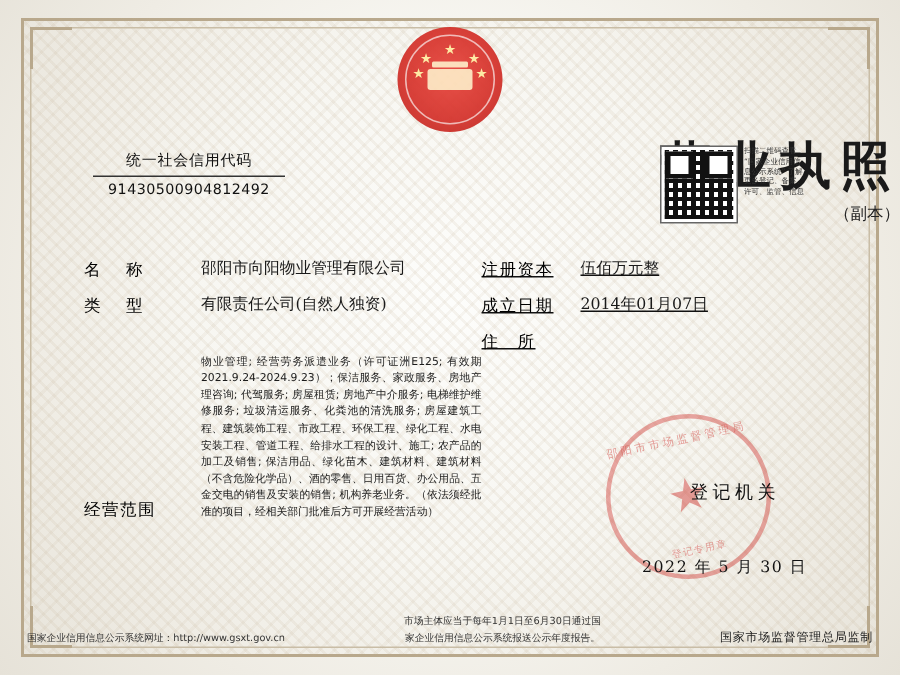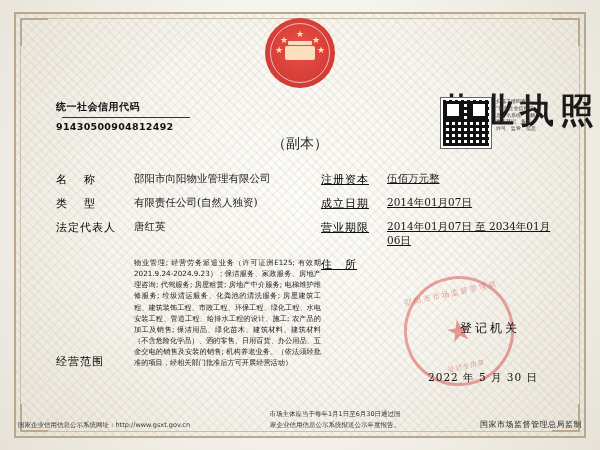--- a/index.html
+++ b/index.html
@@ -69,28 +69,28 @@
   .s1{top:12px;left:9px;} .s2{top:22px;left:4px;}
   .s3{top:12px;right:9px;} .s4{top:22px;right:4px;}
 
   
   .title{
     position:absolute;left:0;right:0;top:88px;text-align:right;
     font-family:"DejaVu Serif","Liberation Serif",serif;
     font-weight:bold;font-size:34px;letter-spacing:6px;color:#1a1a1a;
   }
   .subtitle{
-    position:absolute;left:0;right:0;top:135px;text-align:center;
-    font-family:"DejaVu Serif","Liberation Serif",serif;
-    font-size:14px;color:#222;
+    position:absolute;left:0;right:0;top:135px;text-align:right;
+    font-family:"DejaVu Serif","Liberation Serif",serif;
+    font-size:11px;color:#222;
   }
 
   
   .code-block{
-    position:absolute;left:56px;top:100px;width:140px;color:#111;font-weight:bold;
+    position:absolute;left:56px;top:100px;width:140px;text-align:center;color:#111;
   }
   .code-block .label{font-size:10px;letter-spacing:.5px;}
   .code-block .underline{border-top:1px solid #333;margin:3px 6px 3px 6px;}
   .code-block .value{font-size:9.5px;letter-spacing:.3px;}
 
   
   .qr-wrap{position:absolute;right:62px;top:98px;display:flex;align-items:flex-start;gap:5px;}
   .qr{
     width:46px;height:46px;
     background-image:
@@ -118,20 +118,21 @@
   .lab.tight{letter-spacing:1px;}
   .val{
     font-size:10.5px;color:#1a1a1a;padding-left:4px;
     font-family:"DejaVu Serif","Liberation Serif",serif;
   }
   .scope-row{display:flex;margin-top:2px;}
   .scope-text{
     font-size:7.2px;line-height:1.55;color:#1b1b1b;width:268px;padding-left:4px;
     text-align:justify;
     font-family:"DejaVu Sans","Liberation Sans",sans-serif;
+    margin-top:15px;
   }
 
   
   .registrar{
     position:absolute;right:80px;top:320px;font-size:12px;letter-spacing:3px;color:#111;
     font-family:"DejaVu Serif","Liberation Serif",serif;
   }
   .issue-date{
     position:absolute;right:62px;top:348px;font-size:10.5px;letter-spacing:1px;color:#111;
     font-family:"DejaVu Serif","Liberation Serif",serif;
@@ -222,30 +223,20 @@
       <div class="col-l">
         <div class="lab">类　型</div>
         <div class="val">有限责任公司(自然人独资)</div>
       </div>
       <div class="col-r">
         <div class="lab tight">成立日期</div>
         <div class="val">2014年01月07日</div>
       </div>
     </div>
 
-    <div class="row">
-      <div class="col-l">
-        <div class="lab tight">法定代表人</div>
-        <div class="val">唐红英</div>
-      </div>
-      <div class="col-r">
-        <div class="lab tight">营业期限</div>
-        <div class="val">2014年01月07日 至 2034年01月06日</div>
-      </div>
-    </div>
 
     <div class="row scope-row">
       <div class="col-l" style="align-items:flex-end;">
         <div class="lab tight">经营范围</div>
         <div class="scope-text">物业管理; 经营劳务派遣业务（许可证洲E125; 有效期2021.9.24-2024.9.23）；保洁服务、家政服务、房地产理咨询; 代驾服务; 房屋租赁; 房地产中介服务; 电梯维护维修服务; 垃圾清运服务、化粪池的清洗服务; 房屋建筑工程、建筑装饰工程、市政工程、环保工程、绿化工程、水电安装工程、管道工程、给排水工程的设计、施工; 农产品的加工及销售; 保洁用品、绿化苗木、建筑材料、建筑材料（不含危险化学品）、酒的零售、日用百货、办公用品、五金交电的销售及安装的销售; 机构养老业务。（依法须经批准的项目，经相关部门批准后方可开展经营活动）</div>
       </div>
       <div class="col-r" style="align-items:flex-start;">
         <div class="lab tight">住　所</div>
       </div>
     </div>

